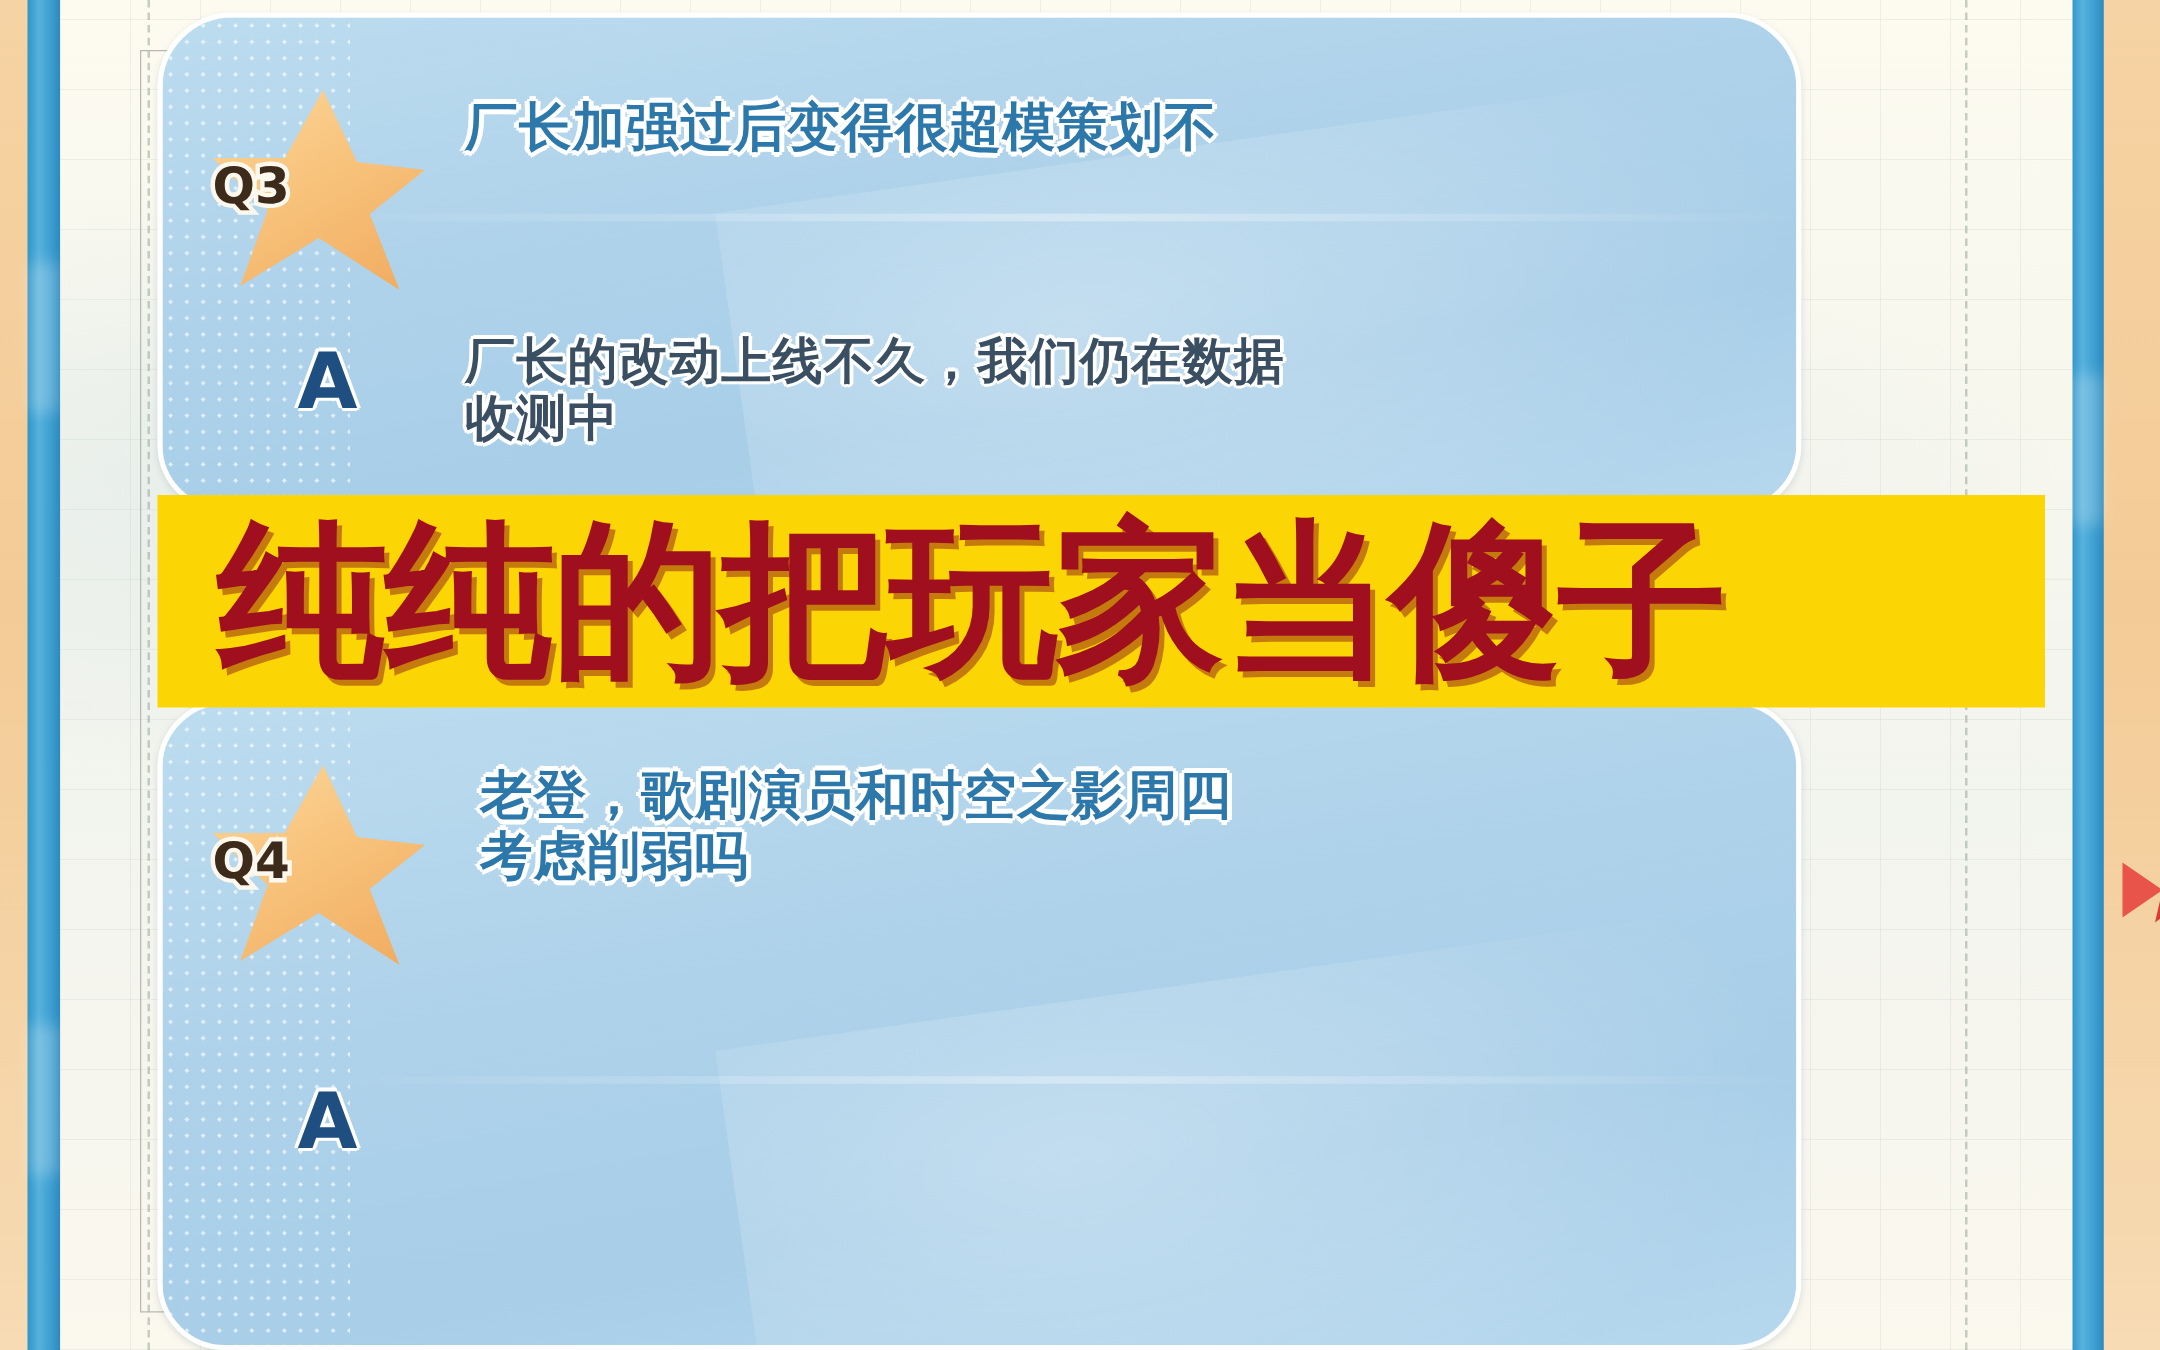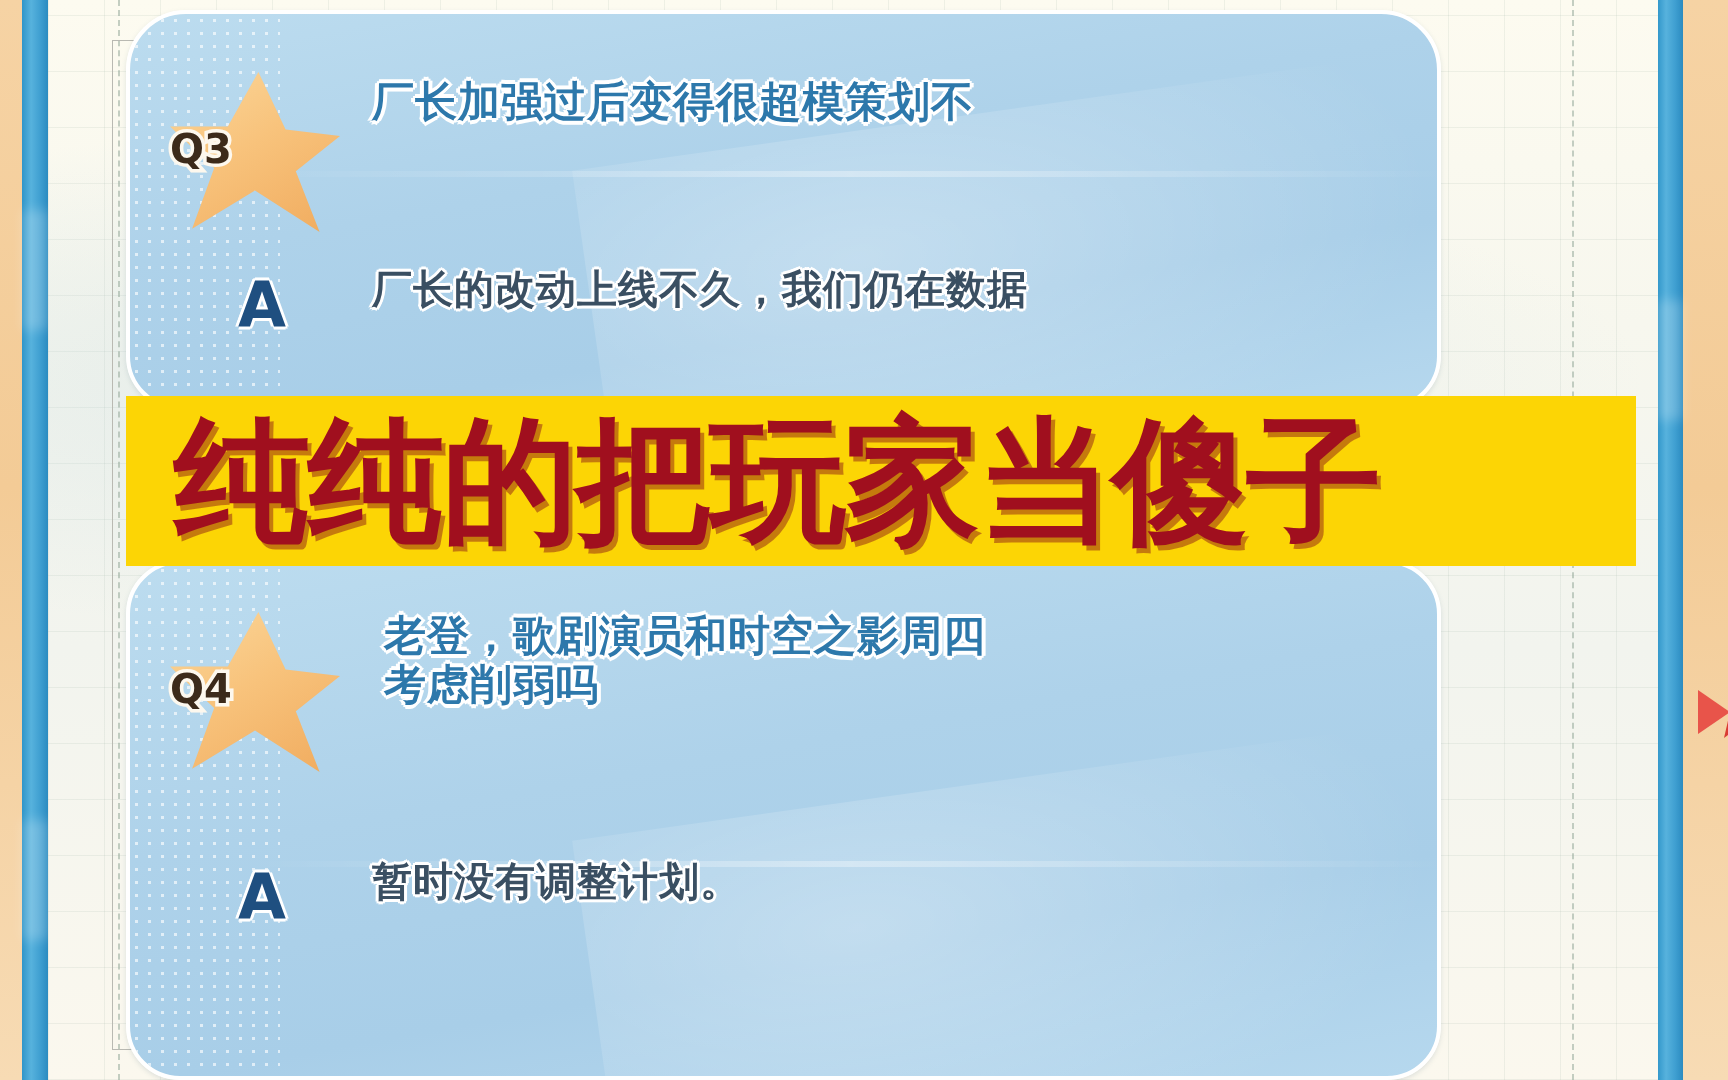--- a/index.html
+++ b/index.html
@@ -166,43 +166,41 @@
   </div>
 
   <div class="qtext q3q">
     <div>厂长加强过后变得很超模策划不</div>
   </div>
 
   <div class="alabel q3a-l">A</div>
 
   <div class="atext q3a">
     <div>厂长的改动上线不久，我们仍在数据</div>
+    <div>收测中</div>
   </div>
 
   <div class="card q4">
     <div class="card-dots"></div>
     <div class="card-swoosh"></div>
     <div class="card-swoosh2" style="top:58%"></div>
   </div>
 
   <div class="star s4">
     <div class="shape"></div>
     <div class="label">Q4</div>
   </div>
 
   <div class="qtext q4q">
     <div>老登，歌剧演员和时空之影周四</div>
     <div>考虑削弱吗</div>
   </div>
 
   <div class="alabel q4a-l">A</div>
 
-  <div class="atext q4a">
-    <div>暂时没有调整计划。</div>
-  </div>
 
   <div class="banner">
     <div class="banner-text">纯纯的把玩家当傻子</div>
   </div>
 
   <svg class="red-mark" viewBox="0 0 52 70">
     <path d="M4 4 L36 26 L4 48 Z" fill="#e8544a"></path>
     <path d="M36 26 L52 36 L30 52 Z" fill="#d93b33"></path>
   </svg>
 

